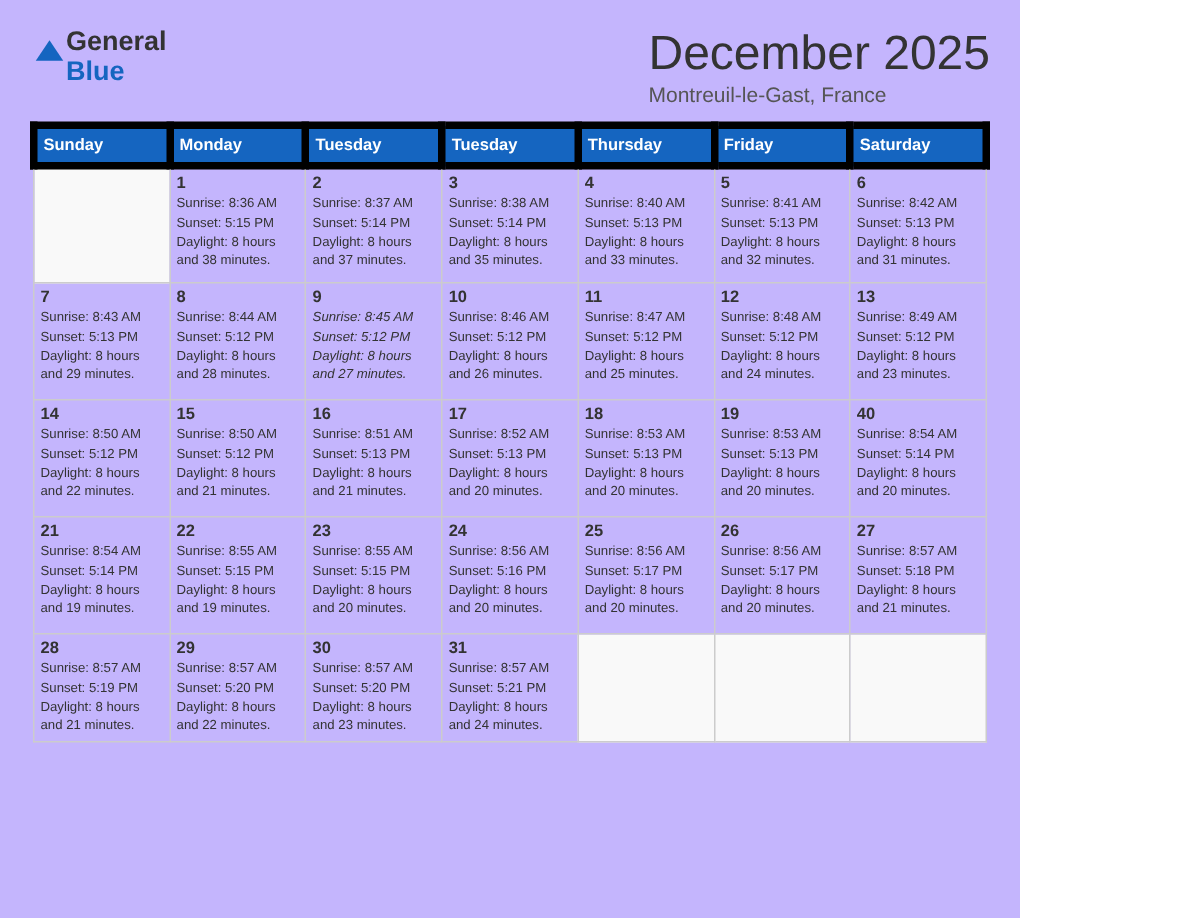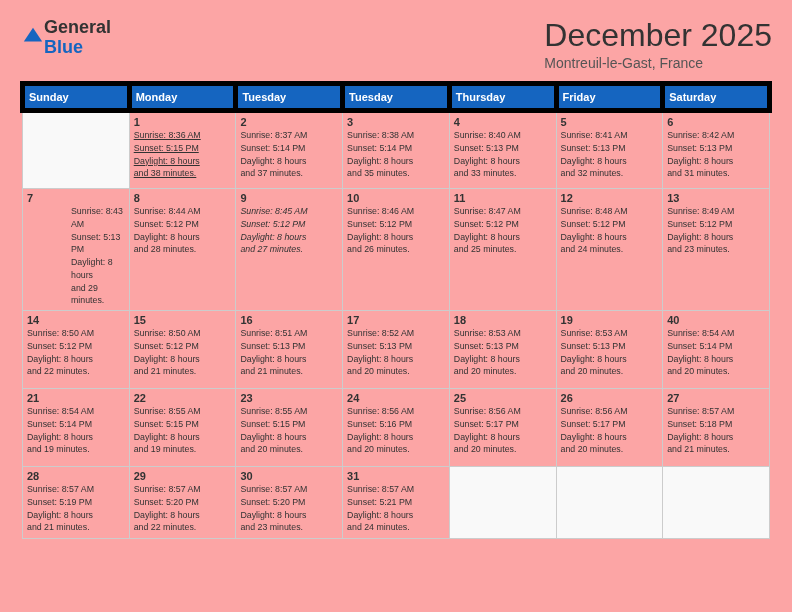--- a/index.html
+++ b/index.html
@@ -4,24 +4,24 @@
   <style>
     * { margin: 0; padding: 0; box-sizing: border-box; }
     body {
       font-family: Arial, sans-serif;
       background: #fff;
       width: 792px;
       height: 612px;
       overflow: hidden;
     }
     .page {
-      width: 792px;
+      width: 680px;
       height: 612px;
       padding: 18px 20px 10px 20px;
-      background: #fca5a5;
+      background: #c4b5fd;
     }
     .header {
       display: flex;
       justify-content: space-between;
       align-items: flex-start;
       margin-bottom: 10px;
     }
     .logo {
       display: flex;
       align-items: center;
@@ -124,21 +124,21 @@
         <th>Thursday</th>
         <th>Friday</th>
         <th>Saturday</th>
       </tr>
     </thead>
     <tbody id="calendar-body">
     <tr>
           <td class="empty-cell"></td>
           <td>
             <div class="day-num">1</div>
-            <div class="day-info" style="white-space: pre-line; text-decoration: underline;">Sunrise: 8:36 AM
+            <div class="day-info" style="white-space: pre-line;">Sunrise: 8:36 AM
 Sunset: 5:15 PM
 Daylight: 8 hours
 and 38 minutes.</div>
           </td>
           <td>
             <div class="day-num">2</div>
             <div class="day-info" style="white-space: pre-line;">Sunrise: 8:37 AM
 Sunset: 5:14 PM
 Daylight: 8 hours
 and 37 minutes.</div>
@@ -168,21 +168,21 @@
             <div class="day-num">6</div>
             <div class="day-info" style="white-space: pre-line;">Sunrise: 8:42 AM
 Sunset: 5:13 PM
 Daylight: 8 hours
 and 31 minutes.</div>
           </td>
         </tr>
         <tr>
           <td>
             <div class="day-num">7</div>
-            <div class="day-info" style="white-space: pre-line; margin-left: 44px;">Sunrise: 8:43 AM
+            <div class="day-info" style="white-space: pre-line;">Sunrise: 8:43 AM
 Sunset: 5:13 PM
 Daylight: 8 hours
 and 29 minutes.</div>
           </td>
           <td>
             <div class="day-num">8</div>
             <div class="day-info" style="white-space: pre-line;">Sunrise: 8:44 AM
 Sunset: 5:12 PM
 Daylight: 8 hours
 and 28 minutes.</div>

